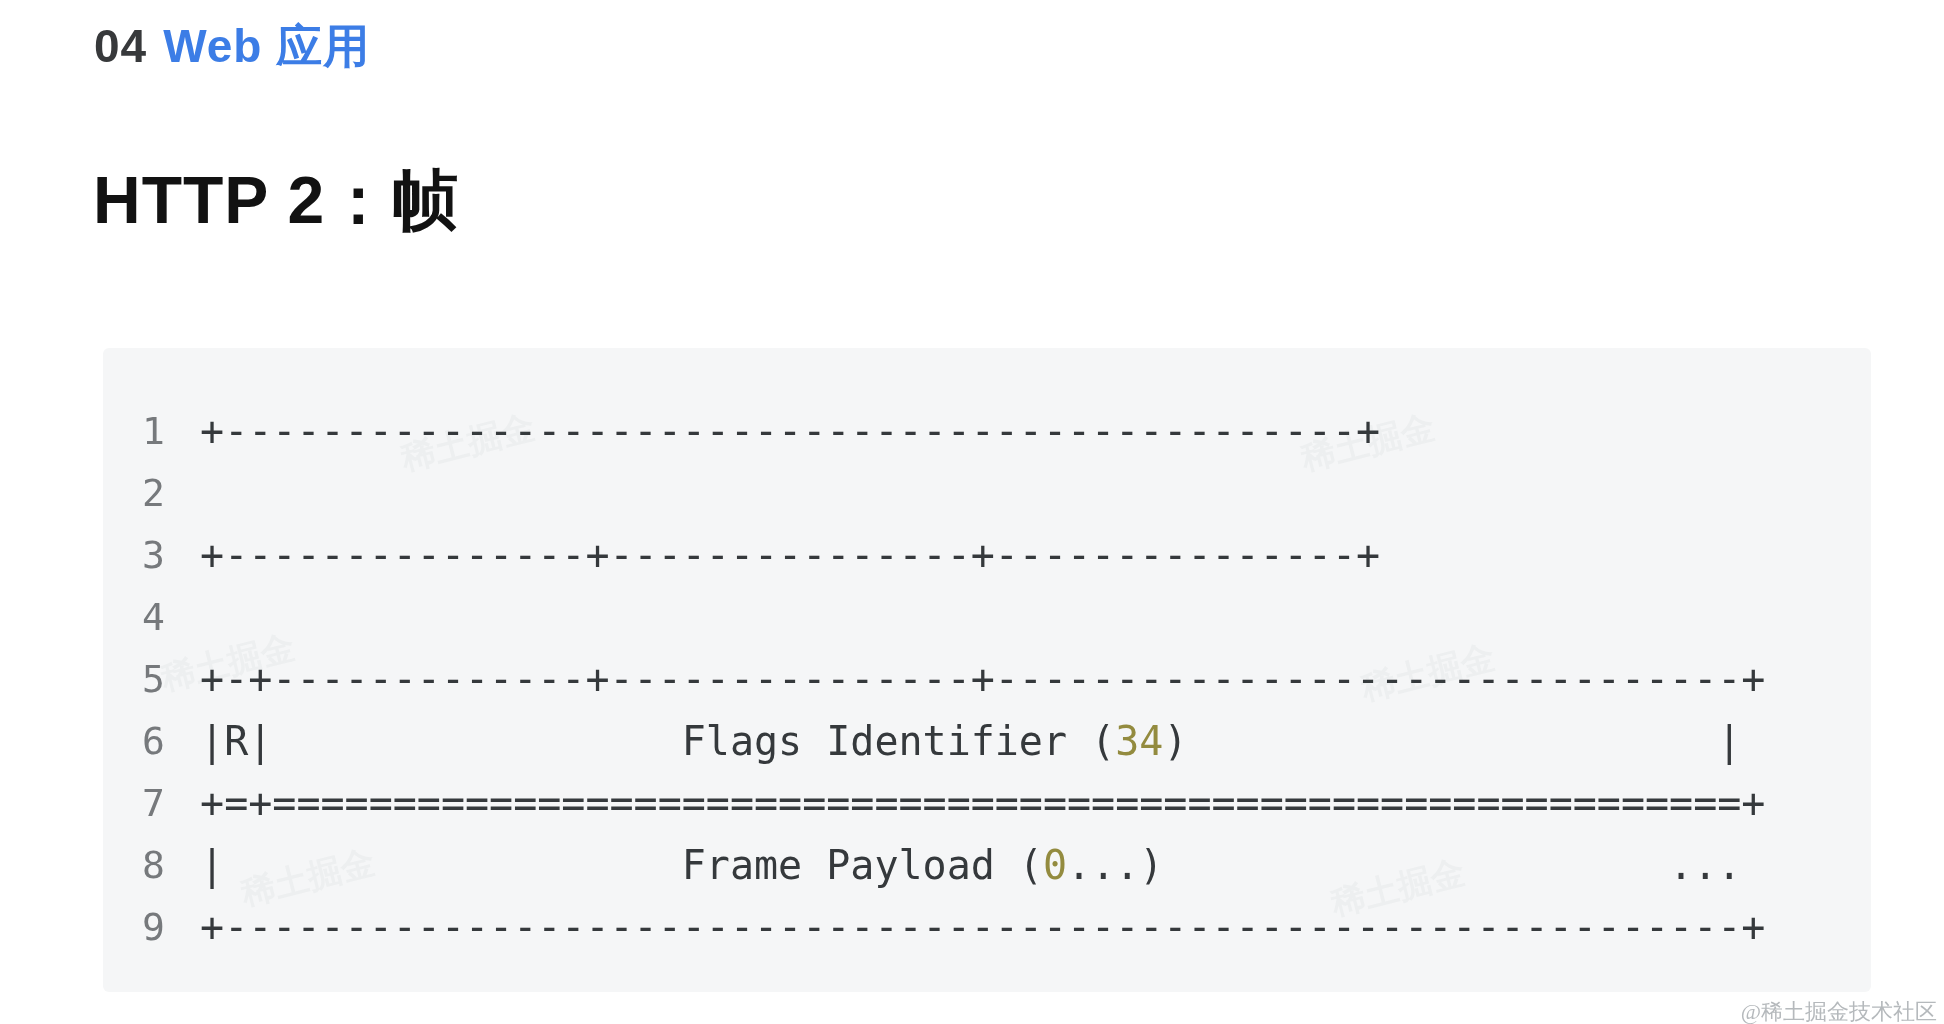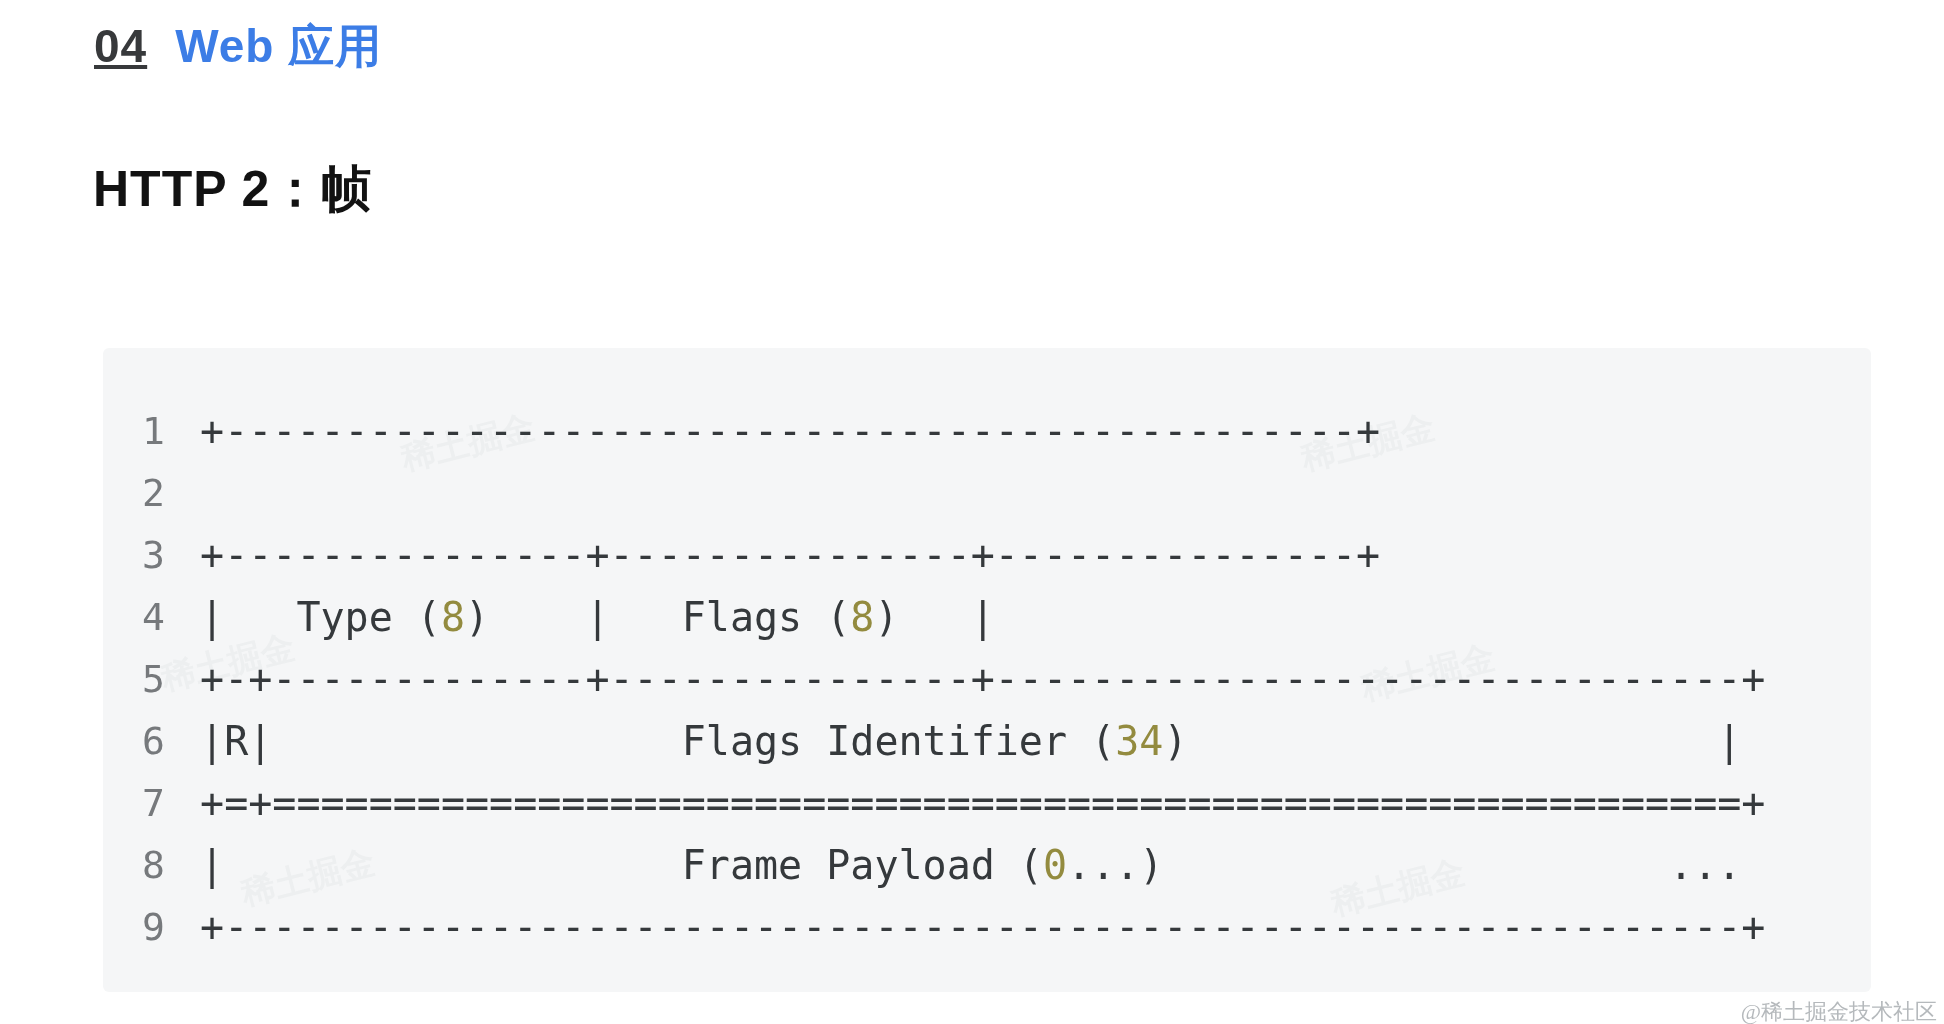--- a/index.html
+++ b/index.html
@@ -11,27 +11,27 @@
     position: relative;
   }
   .page { position: absolute; inset: 0; }
 
   
   .doc-title {
     position: absolute; left: 94px; top: 16px;
     font-size: 46px; font-weight: 700; letter-spacing: 1px;
     white-space: nowrap;
   }
-  .doc-title .prefix { color: var(--prefix-color, #37393b); text-decoration: underline; }
-  .doc-title .accent { color: var(--accent-blue, #3c7de6); margin-left: 28px; }
+  .doc-title .prefix { color: var(--prefix-color, #37393b); }
+  .doc-title .accent { color: var(--accent-blue, #3c7de6); margin-left: 16px; }
 
   
   .section-heading {
     position: absolute; left: 93px; top: 156px;
-    font-size: 50px; font-weight: 700; color: #121212;
+    font-size: 66px; font-weight: 700; color: #121212;
     letter-spacing: 1px; white-space: nowrap;
   }
 
   
   .code-block {
     position: absolute; left: 103px; top: 348px;
     width: 1768px; height: 644px;
     background: var(--block-bg, #f5f6f7);
     border-radius: 6px;
     overflow: hidden;
@@ -82,21 +82,21 @@
     <span class="prefix">04</span><span class="accent">Web 应用</span>
   </div>
 
   <h1 class="section-heading">HTTP 2：帧</h1>
 
   <div class="code-block">
     <div class="code-lines">
         <div class="row"><span class="ln">1</span><span class="code"><span class="seg-t"> +-----------------------------------------------+</span></span></div>
         <div class="row"><span class="ln">2</span></div>
         <div class="row"><span class="ln">3</span><span class="code"><span class="seg-t"> +---------------+---------------+---------------+</span></span></div>
-        <div class="row"><span class="ln">4</span><span class="code"><span class="seg-t"> |   Type (</span><span class="seg-n">8</span><span class="seg-t">)    |   Flags (</span><span class="seg-n">8</span><span class="seg-t">)   |</span></span></div>
+        <div class="row"><span class="ln">4</span></div>
         <div class="row"><span class="ln">5</span><span class="code"><span class="seg-t"> +-+-------------+---------------+-------------------------------+</span></span></div>
         <div class="row"><span class="ln">6</span><span class="code"><span class="seg-t"> |R|                 Flags Identifier (</span><span class="seg-n">34</span><span class="seg-t">)                      |</span></span></div>
         <div class="row"><span class="ln">7</span><span class="code"><span class="seg-t"> +=+=============================================================+</span></span></div>
         <div class="row"><span class="ln">8</span><span class="code"><span class="seg-t"> |                   Frame Payload (</span><span class="seg-n">0</span><span class="seg-t">...)                     ...</span></span></div>
         <div class="row"><span class="ln">9</span><span class="code"><span class="seg-t"> +---------------------------------------------------------------+</span></span></div>
       </div>
   </div>
 
   <div class="site-watermark">@稀土掘金技术社区</div>
 

